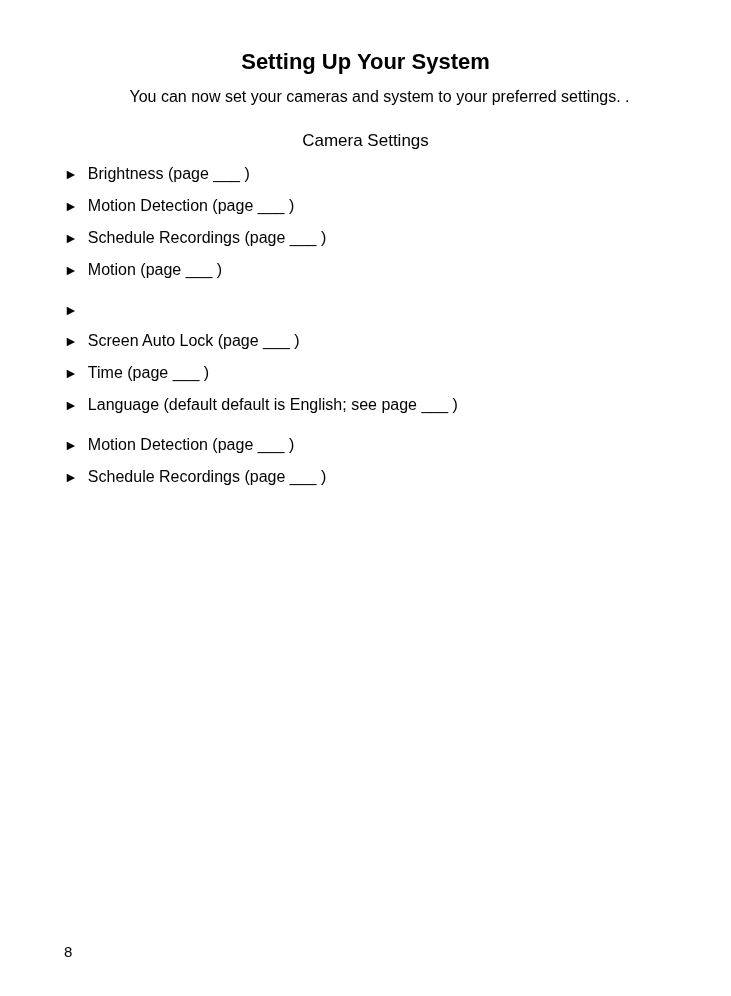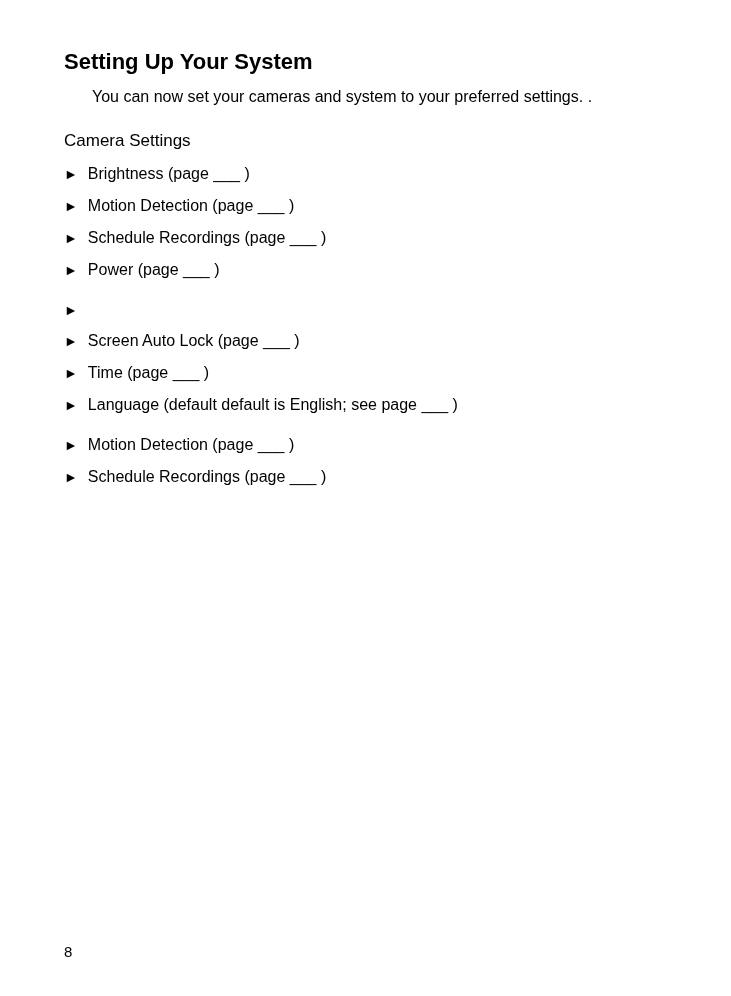--- a/index.html
+++ b/index.html
@@ -14,20 +14,21 @@
       background: #ffffff;
       font-family: Arial, Helvetica, sans-serif;
       font-size: 16px;
       color: #000000;
       position: relative;
     }
 
     .page-container {
       padding: 48px 64px 48px 64px;
       max-width: 731px;
+      text-align: center;
     }
 
     .page-title {
       font-size: 22px;
       font-weight: bold;
       margin-bottom: 8px;
       line-height: 1.3;
     }
 
     .intro-text {
@@ -94,21 +95,21 @@
     <li>
       <span class="bullet">►</span>
       <span>Motion Detection (page ___ )</span>
     </li>
     <li>
       <span class="bullet">►</span>
       <span>Schedule Recordings (page ___ )</span>
     </li>
     <li>
       <span class="bullet">►</span>
-      <span>Power (page ___ )</span>
+      <span>Motion (page ___ )</span>
     </li>
   </ul>
 
 
   <ul class="list-items">
     <li>
       <span class="bullet">►</span>
     </li>
     <li>
       <span class="bullet">►</span>

